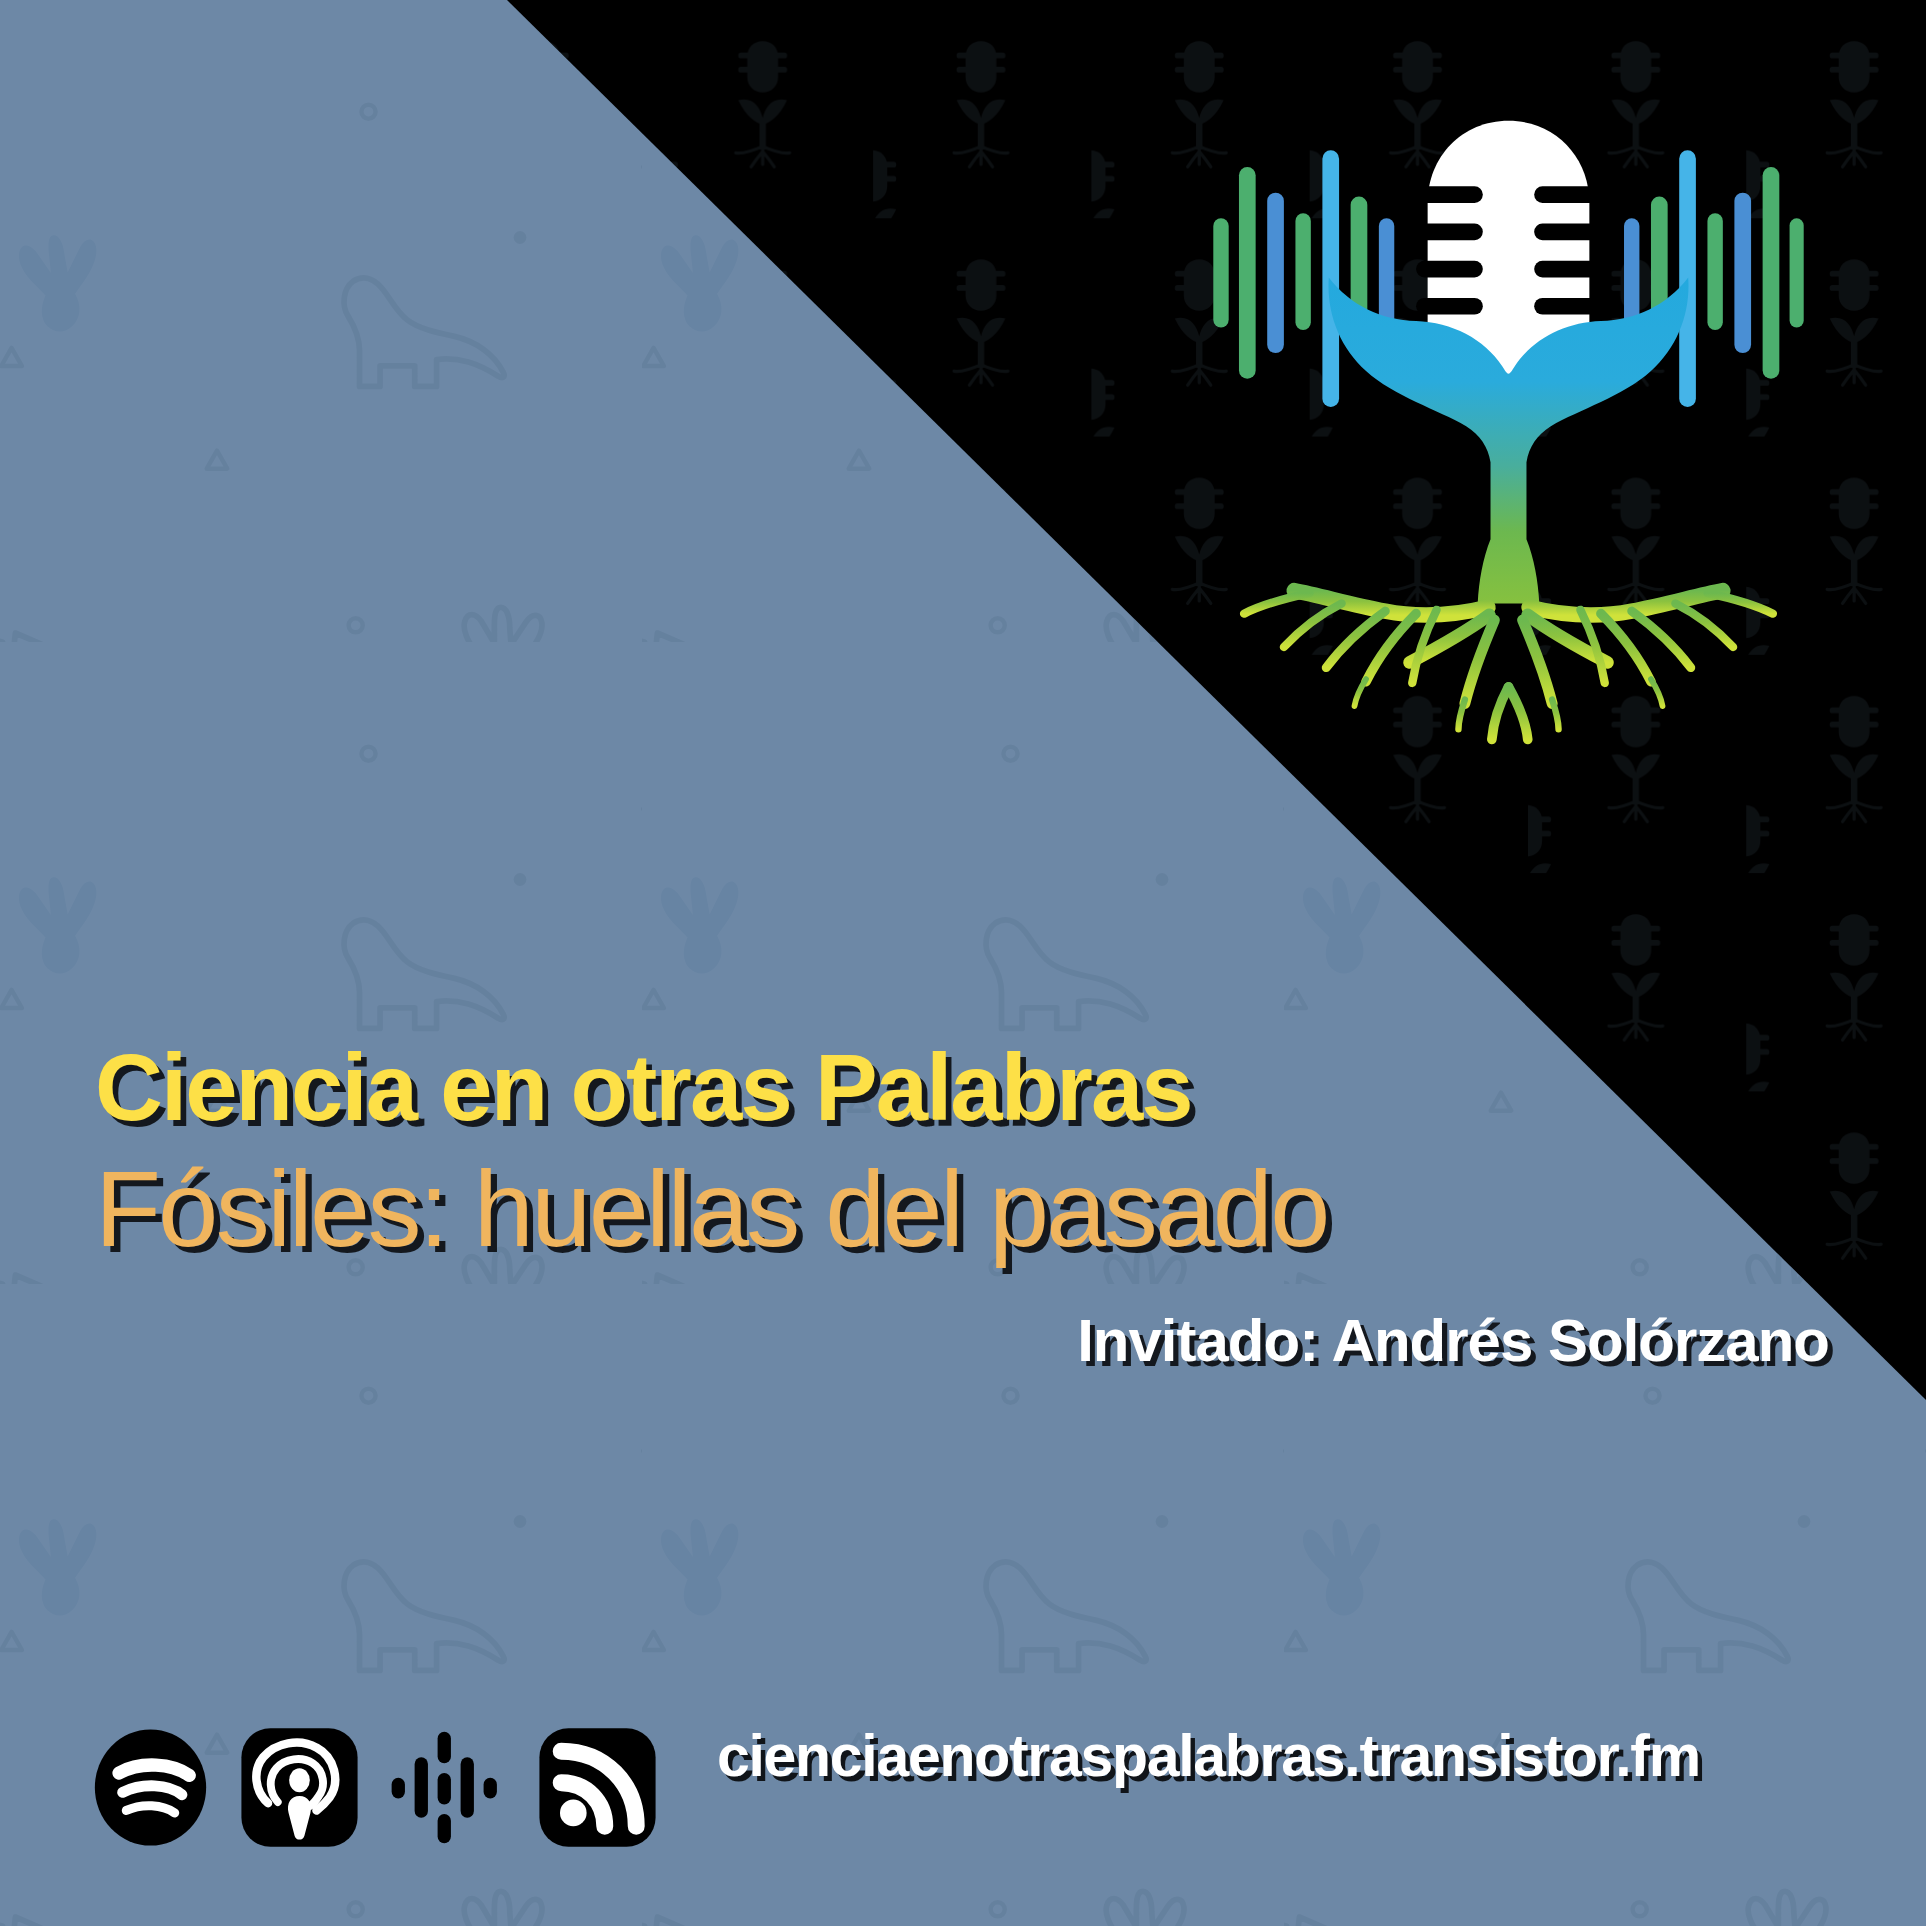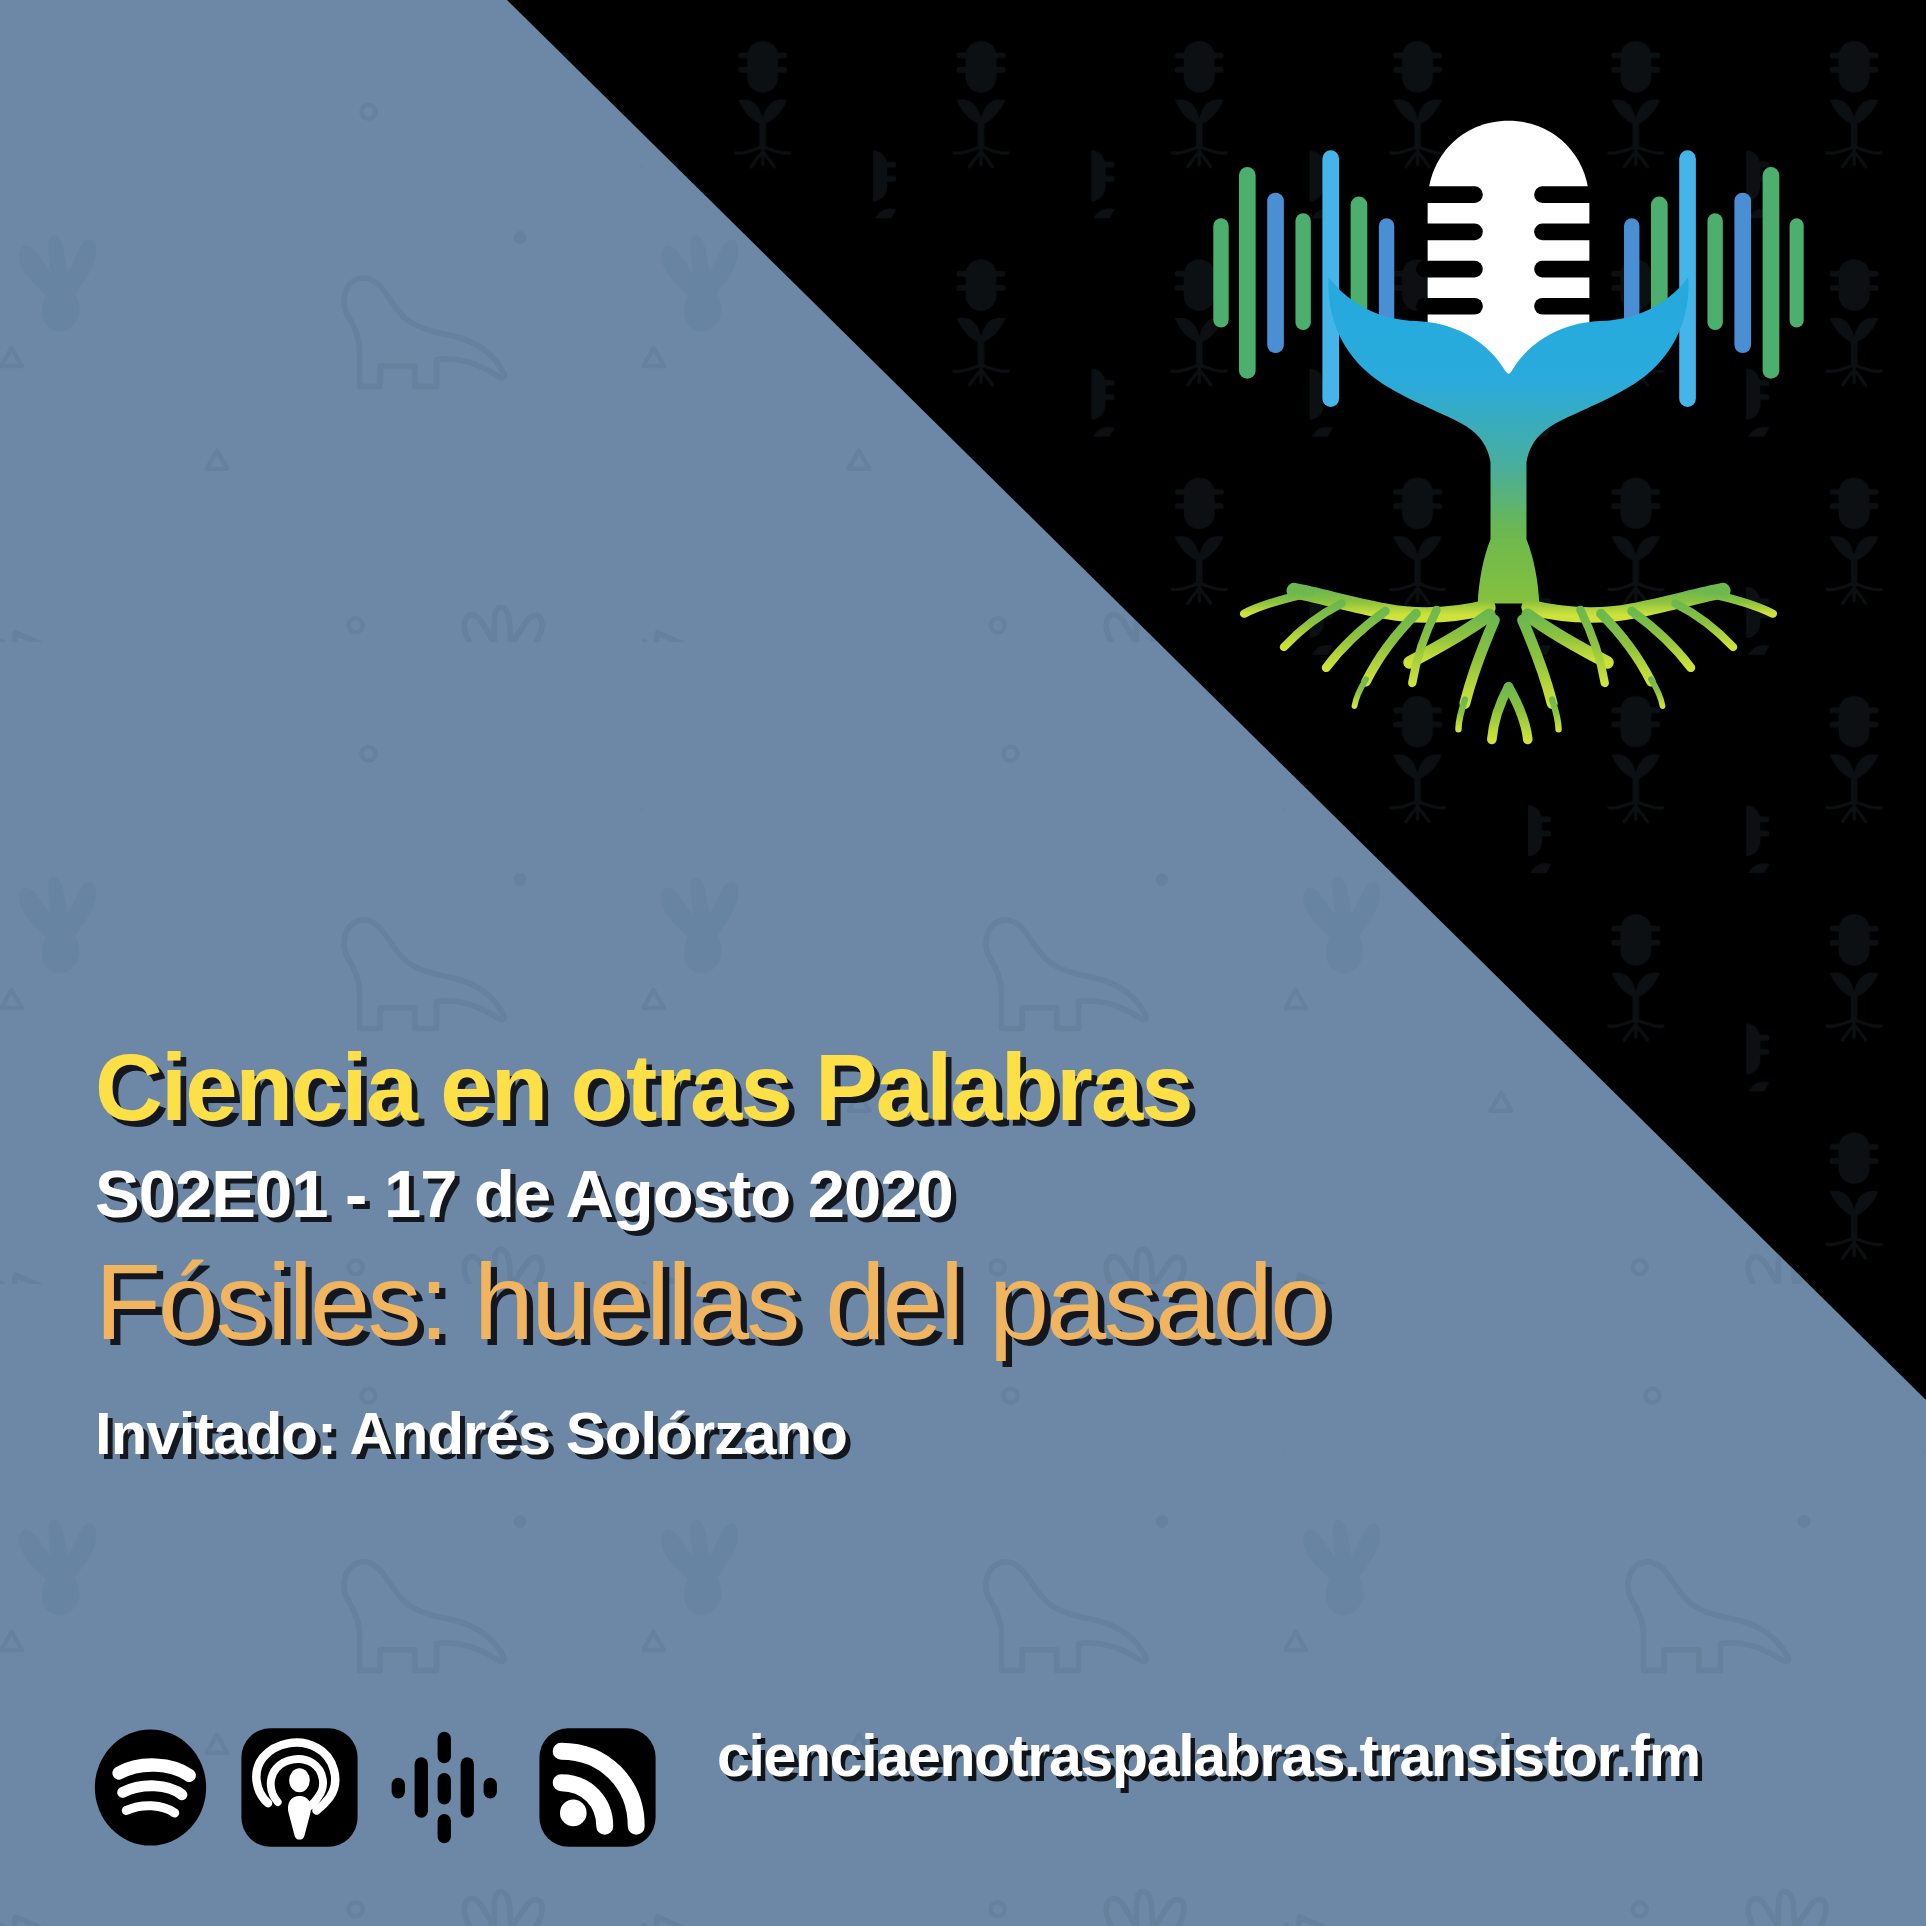--- a/index.html
+++ b/index.html
@@ -93,20 +93,21 @@
   }
   .guest-line {
     font-size: 60px;
     font-weight: 700;
     color: #ffffff;
     letter-spacing: -1px;
     line-height: 1.04;
     margin: 46px 0 0 0;
     text-shadow: 5.1px 5.1px 0 rgba(0,0,0,0.82);
     white-space: nowrap;
+    text-align: right;
   }
 
   
   .footer-row {
     position: absolute;
     left: 90px;
     top: 1727px;
     width: 1772px;
     height: 154px;
     display: flex;
@@ -331,21 +332,20 @@
 
       <path d="M392 950 C386 968 382 984 382 996" stroke-width="10"></path>
       <path d="M528 950 C534 968 538 984 538 996" stroke-width="10"></path>
       <path d="M238 918 C228 934 222 948 220 960" stroke-width="9"></path>
       <path d="M682 918 C692 934 698 948 700 960" stroke-width="9"></path>
     </g>
   </svg>
 
   <div class="text-block">
     <h1 class="show-title">Ciencia en otras Palabras</h1>
-    <div class="episode-meta">S02E01 - 17 de Agosto 2020</div>
     <h2 class="episode-title">Fósiles: huellas del pasado</h2>
     <div class="guest-line">Invitado: Andrés Solórzano</div>
   </div>
 
   <div class="footer-row">
 
     <svg class="platform-icon" viewBox="0 0 100 100" xmlns="http://www.w3.org/2000/svg">
       <ellipse cx="50" cy="50" rx="46" ry="48" fill="#000000"></ellipse>
       <path d="M24 38 C42 28 68 30 82 40" stroke="#ffffff" stroke-width="11" fill="none" stroke-linecap="round"></path>
       <path d="M27 54 C43 46 65 47 76 56" stroke="#ffffff" stroke-width="9" fill="none" stroke-linecap="round"></path>

